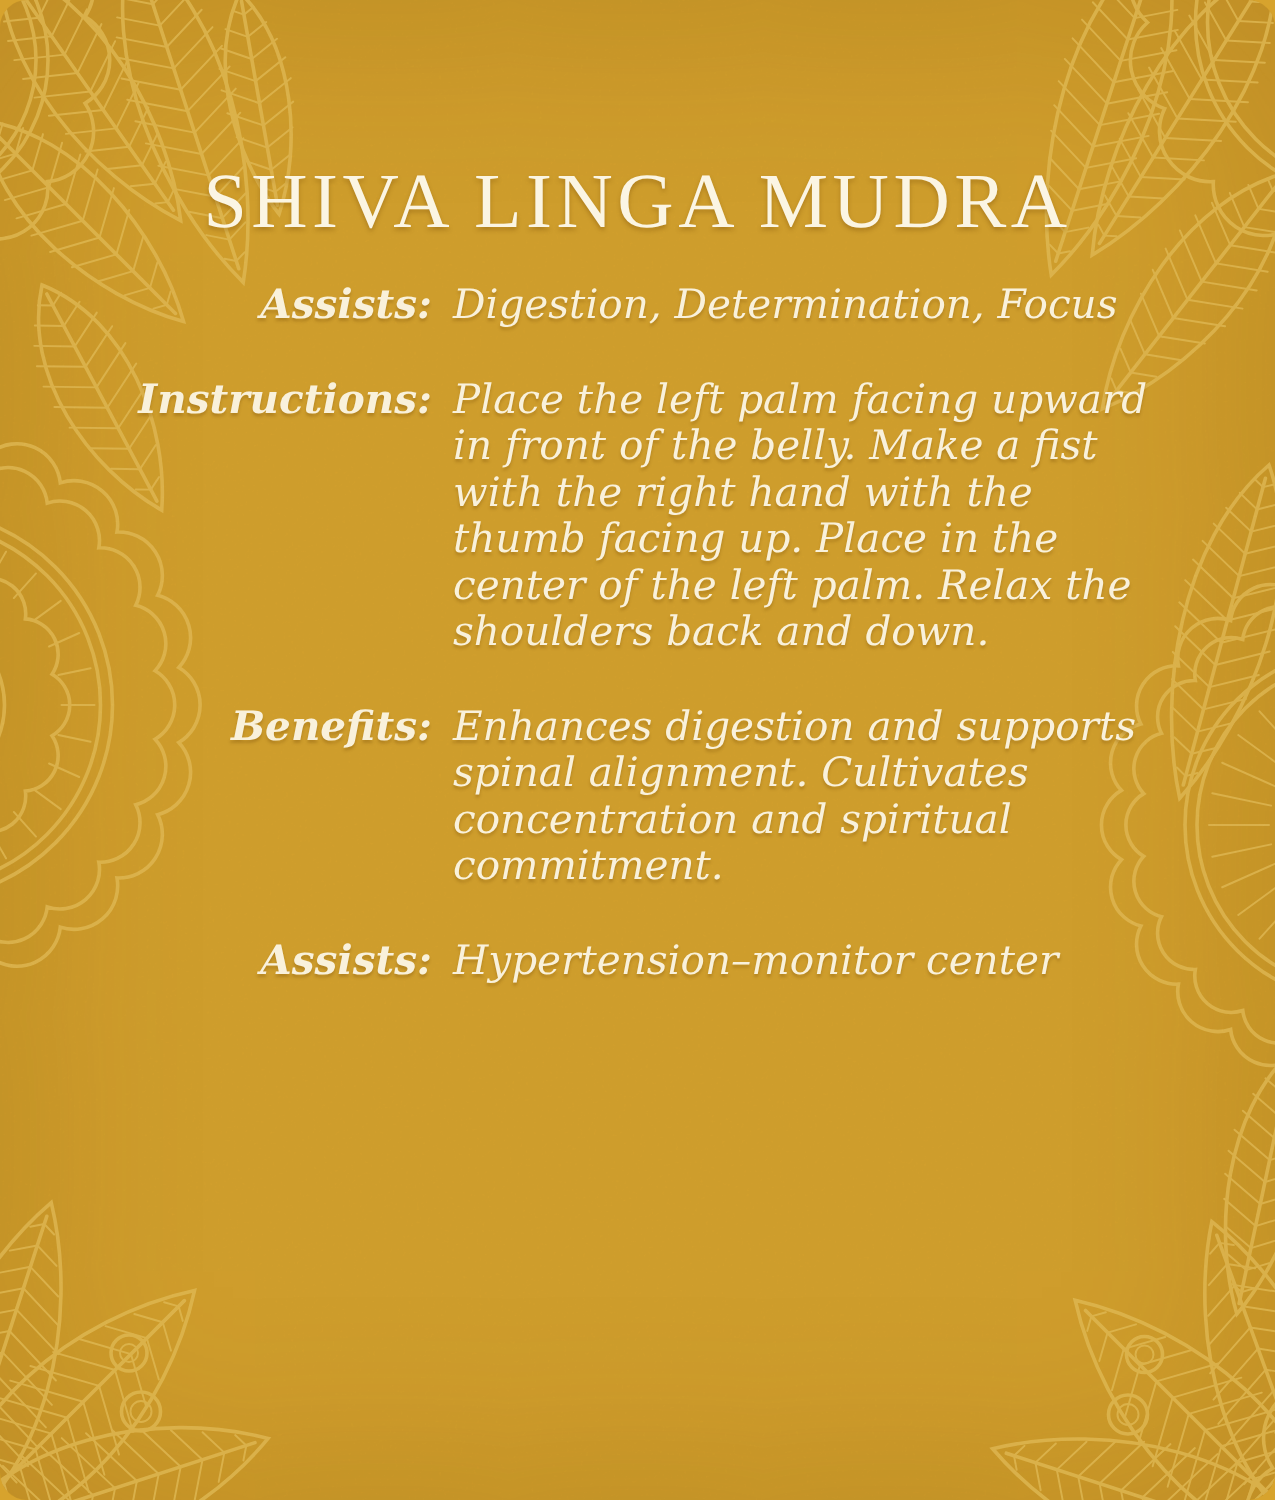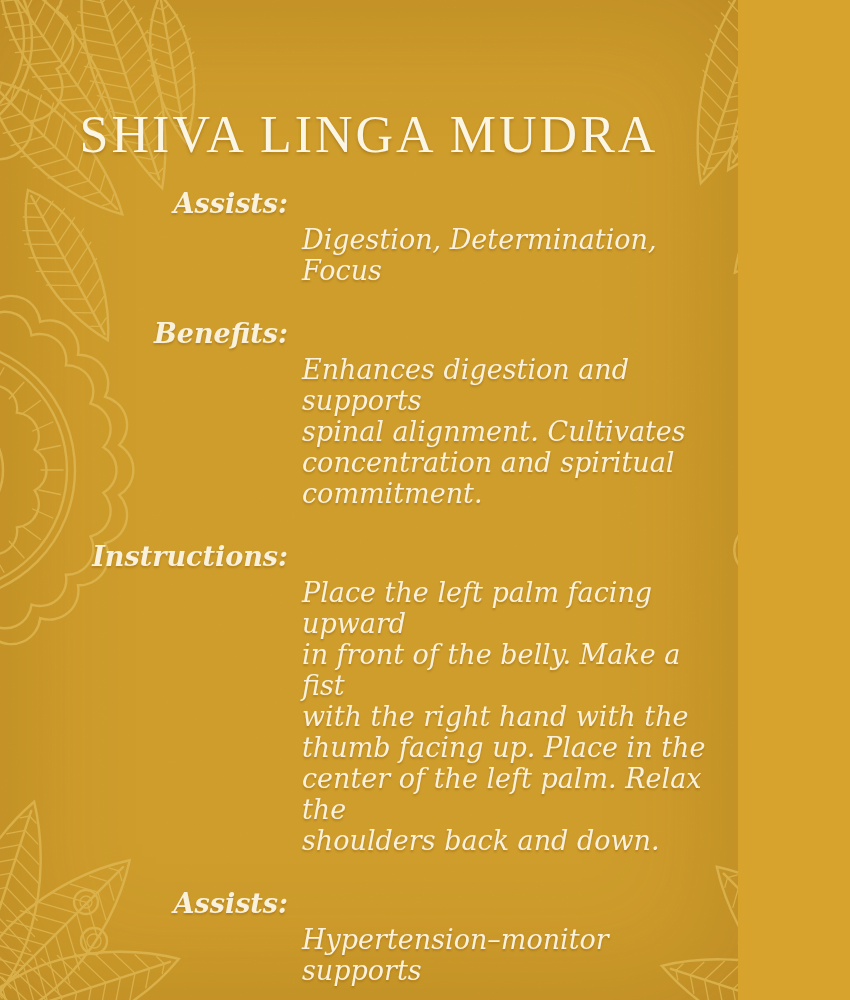--- a/index.html
+++ b/index.html
@@ -3,24 +3,25 @@
 <meta charset="utf-8">
 <style>
   :root{
     --background:#D7A32D;
     --ornament-line:#E9C159;
     --text:#F9F1DB;
     --title:#FBF5E3;
   }
   html,body{margin:0;padding:0;background:var(--background);}
   .page{
-    position:relative;width:738px;height:1000px;overflow:hidden;
+    position:relative;width:850px;height:1000px;overflow:hidden;
     background:var(--background);
     font-family:"DejaVu Serif",serif;
     box-shadow:inset 0 0 130px rgba(128,80,6,.28);
+    border-radius:18px;
   }
   .decor{position:absolute;left:0;top:0;width:850px;height:1000px;opacity:.8;}
   .decor .outline{fill:none;stroke:var(--ornament-line);stroke-width:2.4;stroke-linecap:round;}
   .decor .hatch{fill:none;stroke:var(--ornament-line);stroke-width:1.3;stroke-linecap:round;}
   .noise{position:absolute;left:0;top:0;width:850px;height:1000px;pointer-events:none;}
   .title{
     position:absolute;top:106px;left:0;width:100%;margin:0;
     text-align:center;
     font-family:"Liberation Serif",serif;font-weight:400;
     font-size:52px;line-height:58px;letter-spacing:3px;
@@ -29,21 +30,21 @@
   }
   .sections{position:absolute;top:188px;left:0;width:100%;}
   .section{
     display:grid;grid-template-columns:288px 1fr;column-gap:14px;
     margin-bottom:32px;
     font-style:italic;font-size:27px;line-height:31px;
     color:var(--text);
     text-shadow:0 2px 2px rgba(122,77,8,.32);
   }
   .section .label{text-align:right;font-weight:700;}
-  .section .value{white-space:pre-wrap;padding-right:20px;margin-top:36px;}
+  .section .value{white-space:pre-wrap;padding-right:20px;}
 </style>
 </head>
 <body>
 
 <div class="page">
 
   <svg class="decor" id="ornaments" viewBox="0 0 850 1000" aria-hidden="true">
       <path class="outline" d="M -70.0 -90.0 A 33.6 33.6 0 0 1 -13.6 -77.1 A 33.6 33.6 0 0 1 31.6 -41.1 A 33.6 33.6 0 0 1 56.7 11.1 A 33.6 33.6 0 0 1 56.7 68.9 A 33.6 33.6 0 0 1 31.6 121.1 A 33.6 33.6 0 0 1 -13.6 157.1 A 33.6 33.6 0 0 1 -70.0 170.0 A 33.6 33.6 0 0 1 -126.4 157.1 A 33.6 33.6 0 0 1 -171.6 121.1 A 33.6 33.6 0 0 1 -196.7 68.9 A 33.6 33.6 0 0 1 -196.7 11.1 A 33.6 33.6 0 0 1 -171.6 -41.1 A 33.6 33.6 0 0 1 -126.4 -77.1 A 33.6 33.6 0 0 1 -70.0 -90.0"></path>
       <circle class="outline" cx="-70" cy="40" r="102"></circle>
       <circle class="outline" cx="-70" cy="40" r="94"></circle>
@@ -667,37 +668,37 @@
   <h1 class="title">SHIVA LINGA MUDRA</h1>
 
   <div class="sections">
 
     <div class="section">
       <div class="label">Assists:</div>
       <div class="value">Digestion, Determination, Focus</div>
     </div>
 
     <div class="section">
-      <div class="label">Benefits:</div>
-      <div class="value">Enhances digestion and supports
-spinal alignment. Cultivates
-concentration and spiritual
-commitment.</div>
-    </div>
-
-    <div class="section">
       <div class="label">Instructions:</div>
       <div class="value">Place the left palm facing upward
 in front of the belly. Make a fist
 with the right hand with the
 thumb facing up. Place in the
 center of the left palm. Relax the
 shoulders back and down.</div>
     </div>
 
     <div class="section">
+      <div class="label">Benefits:</div>
+      <div class="value">Enhances digestion and supports
+spinal alignment. Cultivates
+concentration and spiritual
+commitment.</div>
+    </div>
+
+    <div class="section">
       <div class="label">Assists:</div>
-      <div class="value">Hypertension–monitor supports</div>
+      <div class="value">Hypertension–monitor center</div>
     </div>
 
 
   </div>
 </div>
 
 </body></html>

